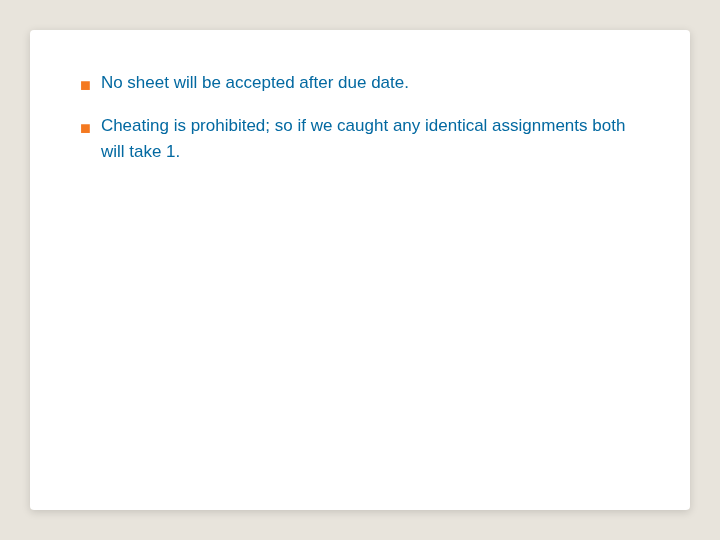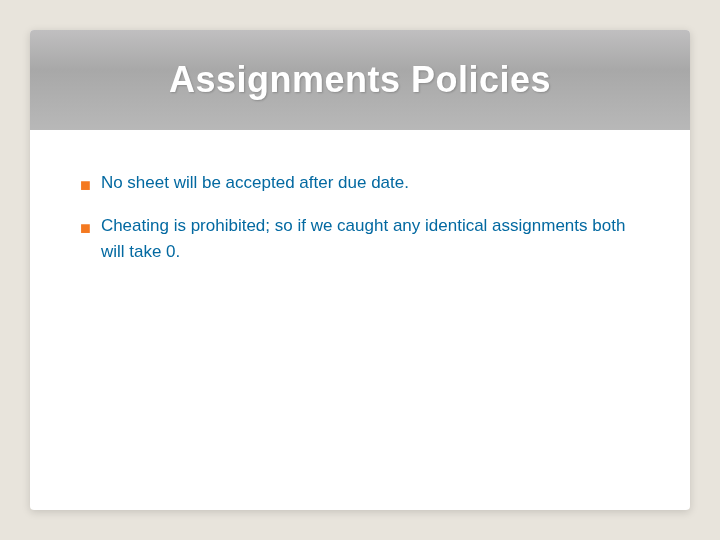--- a/index.html
+++ b/index.html
@@ -77,27 +77,24 @@
       flex: 1;
       font-size: 17px;
       color: #0369a1;
       line-height: 1.5;
     }
   </style>
 </head>
 <body>
 
 <div class="slide-container">
-  <div class="slide-header">
-    <span class="slide-title">Assignments Policies</span>
-  </div>
 
   <div class="slide-body">
     <div class="bullet-item">
       <span class="bullet-icon">■</span>
       <span class="bullet-text">No sheet will be accepted after due date.</span>
     </div>
     <div class="bullet-item">
       <span class="bullet-icon">■</span>
-      <span class="bullet-text">Cheating is prohibited; so if we caught any identical assignments both will take 0.</span>
+      <span class="bullet-text">Cheating is prohibited; so if we caught any identical assignments both will take 1.</span>
     </div>
   </div>
 </div>
 
 </body></html>

